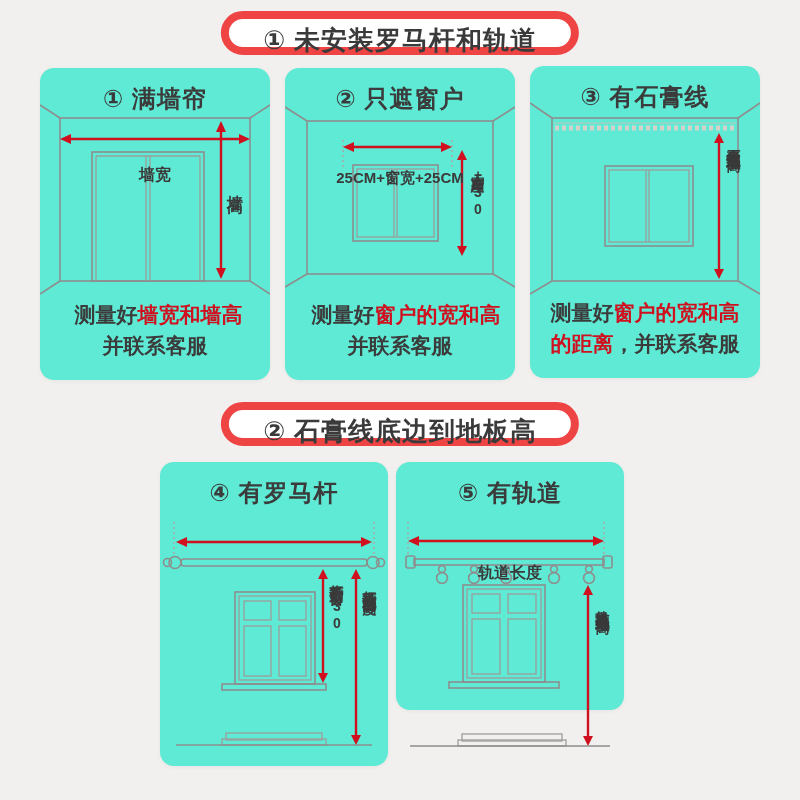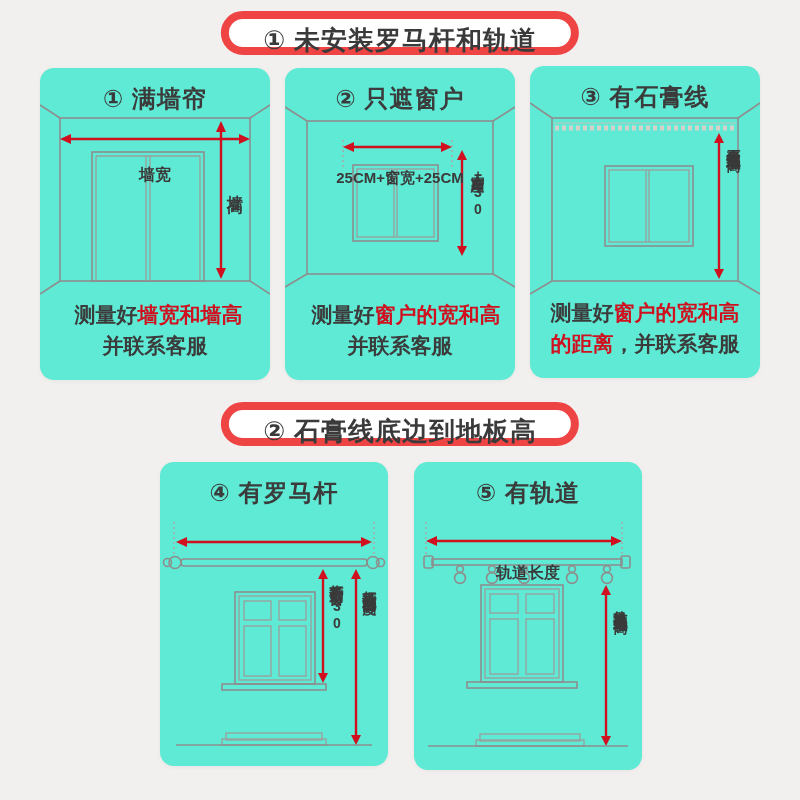--- a/index.html
+++ b/index.html
@@ -208,21 +208,21 @@
         <rect class="g2" x="66" y="271" width="96" height="7"></rect>
         <rect class="g2" x="62" y="277" width="104" height="6"></rect>
         <line class="g" x1="16" y1="283" x2="212" y2="283"></line>
       </g>
     </svg>
     <div class="ptitle">④ 有罗马杆</div>
     <div class="lbl vlbl" style="left:170px;top:112px;">杆子下沿到窗台+30</div>
     <div class="lbl vlbl" style="left:203px;top:118px;">杆子下沿到地面的高度</div>
   </div>
 
-  <div class="panel" style="left:414px;top:462px;width:228px;height:308px;">
+  <div class="panel" style="left:396px;top:462px;width:228px;height:248px;">
     <svg width="228" height="308" viewBox="0 0 228 308">
       <g>
         <line class="dot" x1="12" y1="60" x2="12" y2="95"></line>
         <line class="dot" x1="208" y1="60" x2="208" y2="95"></line>
       </g>
       <g>
         <line class="r" x1="20" y1="79" x2="200" y2="79"></line>
         <polygon class="rf" points="12,79 23,74 23,84"></polygon>
         <polygon class="rf" points="208,79 197,74 197,84"></polygon>
       </g>

